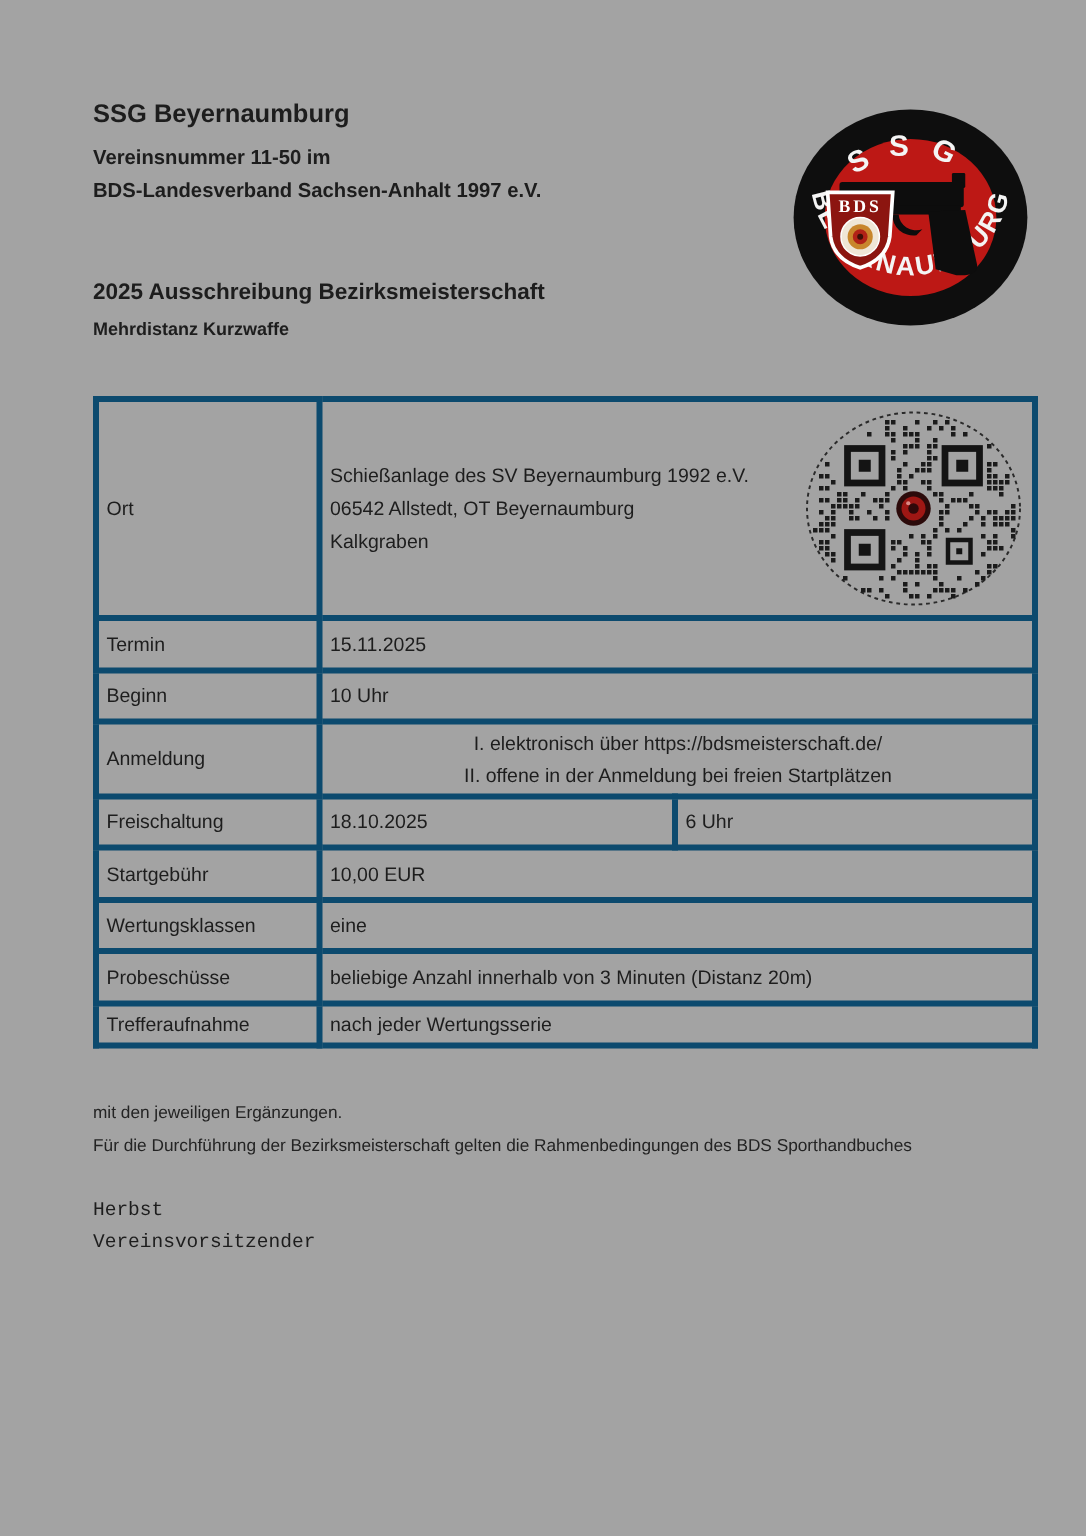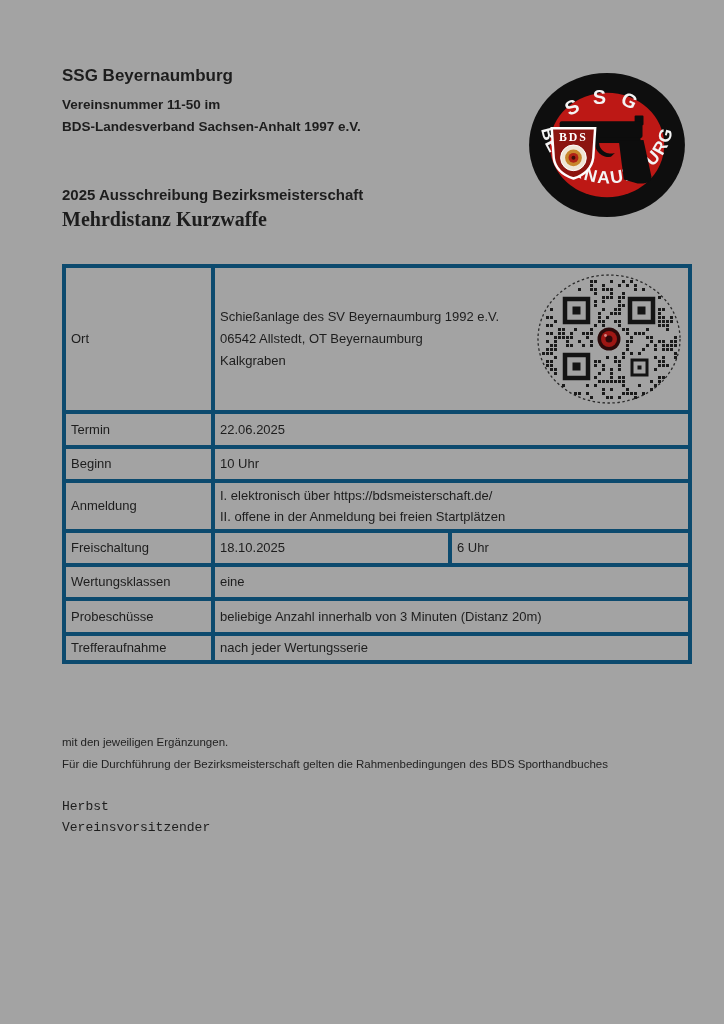--- a/index.html
+++ b/index.html
@@ -13,21 +13,21 @@
   }
   
   .header-block{position:absolute;left:62px;top:66px;}
   .club-name{font-size:17px;font-weight:bold;margin:0 0 8px 0;}
   .header-sub{font-size:13.5px;font-weight:bold;line-height:22px;}
   
   .club-logo{position:absolute;left:528px;top:72px;width:158px;height:146px;}
   
   .title-block{position:absolute;left:62px;top:184px;}
   .title-line1{font-size:15px;font-weight:bold;line-height:22px;text-align:right;}
-  .title-line2{font-size:20px;font-weight:bold;line-height:26px;font-family:Liberation Serif, serif;}
+  .title-line2{font-size:12px;font-weight:bold;line-height:26px;}
   
   table.spec{
     position:absolute;left:62px;top:264px;
     width:626px;
     border-collapse:collapse;
     table-layout:fixed;
     font-size:13px;
   }
   table.spec td{
     border:4px solid #0c4a6e;
@@ -41,21 +41,21 @@
   .r-beginn{height:34px;}
   .r-anmeldung{height:39px;}
   .r-freischaltung{height:34px;border-radius:16px;}
   .r-startgebuehr{height:35px;}
   .r-wertungsklassen{height:34px;}
   .r-waffen{height:35px;}
   .r-probeschuesse{height:35px;}
   .r-trefferaufnahme{height:26px;padding-left:32px;}
   .ort-value{position:relative;height:142px;}
   .ort-lines{position:absolute;left:5px;top:50%;transform:translateY(-50%);line-height:22px;}
-  .anm-lines{line-height:21px;}
+  .anm-lines{line-height:21px;text-align:center;}
   .qr-wrap{position:absolute;right:4px;top:50%;transform:translateY(-50%);width:150px;height:134px;}
   
   .footnote{position:absolute;left:62px;top:731px;font-size:11.5px;line-height:22px;color:#232323;}
   
   .signature{position:absolute;left:62px;top:796px;font-size:13px;line-height:21px;font-family:Liberation Mono, monospace;}
 </style>
 </head>
 <body>
 
 <div class="page">
@@ -354,40 +354,44 @@
               <circle cx="75" cy="67" r="8" fill="#9e1714"></circle>
               <circle cx="75" cy="67" r="3.5" fill="#30090a"></circle>
               <circle cx="71.5" cy="63.5" r="1.4" fill="#d98a86"></circle>
             </g>
           </svg>
         </div>
       </td>
     </tr>
     <tr class="r-termin">
       <td class="label-cell">Termin</td>
-      <td colspan="2">22.06.2025</td>
+      <td colspan="2">15.11.2025</td>
     </tr>
     <tr class="r-beginn">
       <td class="label-cell">Beginn</td>
       <td colspan="2">10 Uhr</td>
     </tr>
     <tr class="r-anmeldung">
       <td class="label-cell">Anmeldung</td>
       <td colspan="2">
         <div class="anm-lines">
           <div>I. elektronisch über https://bdsmeisterschaft.de/</div>
           <div>II. offene in der Anmeldung bei freien Startplätzen</div>
         </div>
       </td>
     </tr>
     <tr class="r-freischaltung">
       <td class="label-cell">Freischaltung</td>
       <td>18.10.2025</td>
       <td>6 Uhr</td>
     </tr>
+    <tr class="r-startgebuehr">
+      <td class="label-cell">Startgebühr</td>
+      <td colspan="2">10,00 EUR</td>
+    </tr>
     <tr class="r-wertungsklassen">
       <td class="label-cell">Wertungsklassen</td>
       <td colspan="2">eine</td>
     </tr>
     <tr class="r-probeschuesse">
       <td class="label-cell">Probeschüsse</td>
       <td colspan="2">beliebige Anzahl innerhalb von 3 Minuten (Distanz 20m)</td>
     </tr>
     <tr class="r-trefferaufnahme">
       <td class="label-cell">Trefferaufnahme</td>

